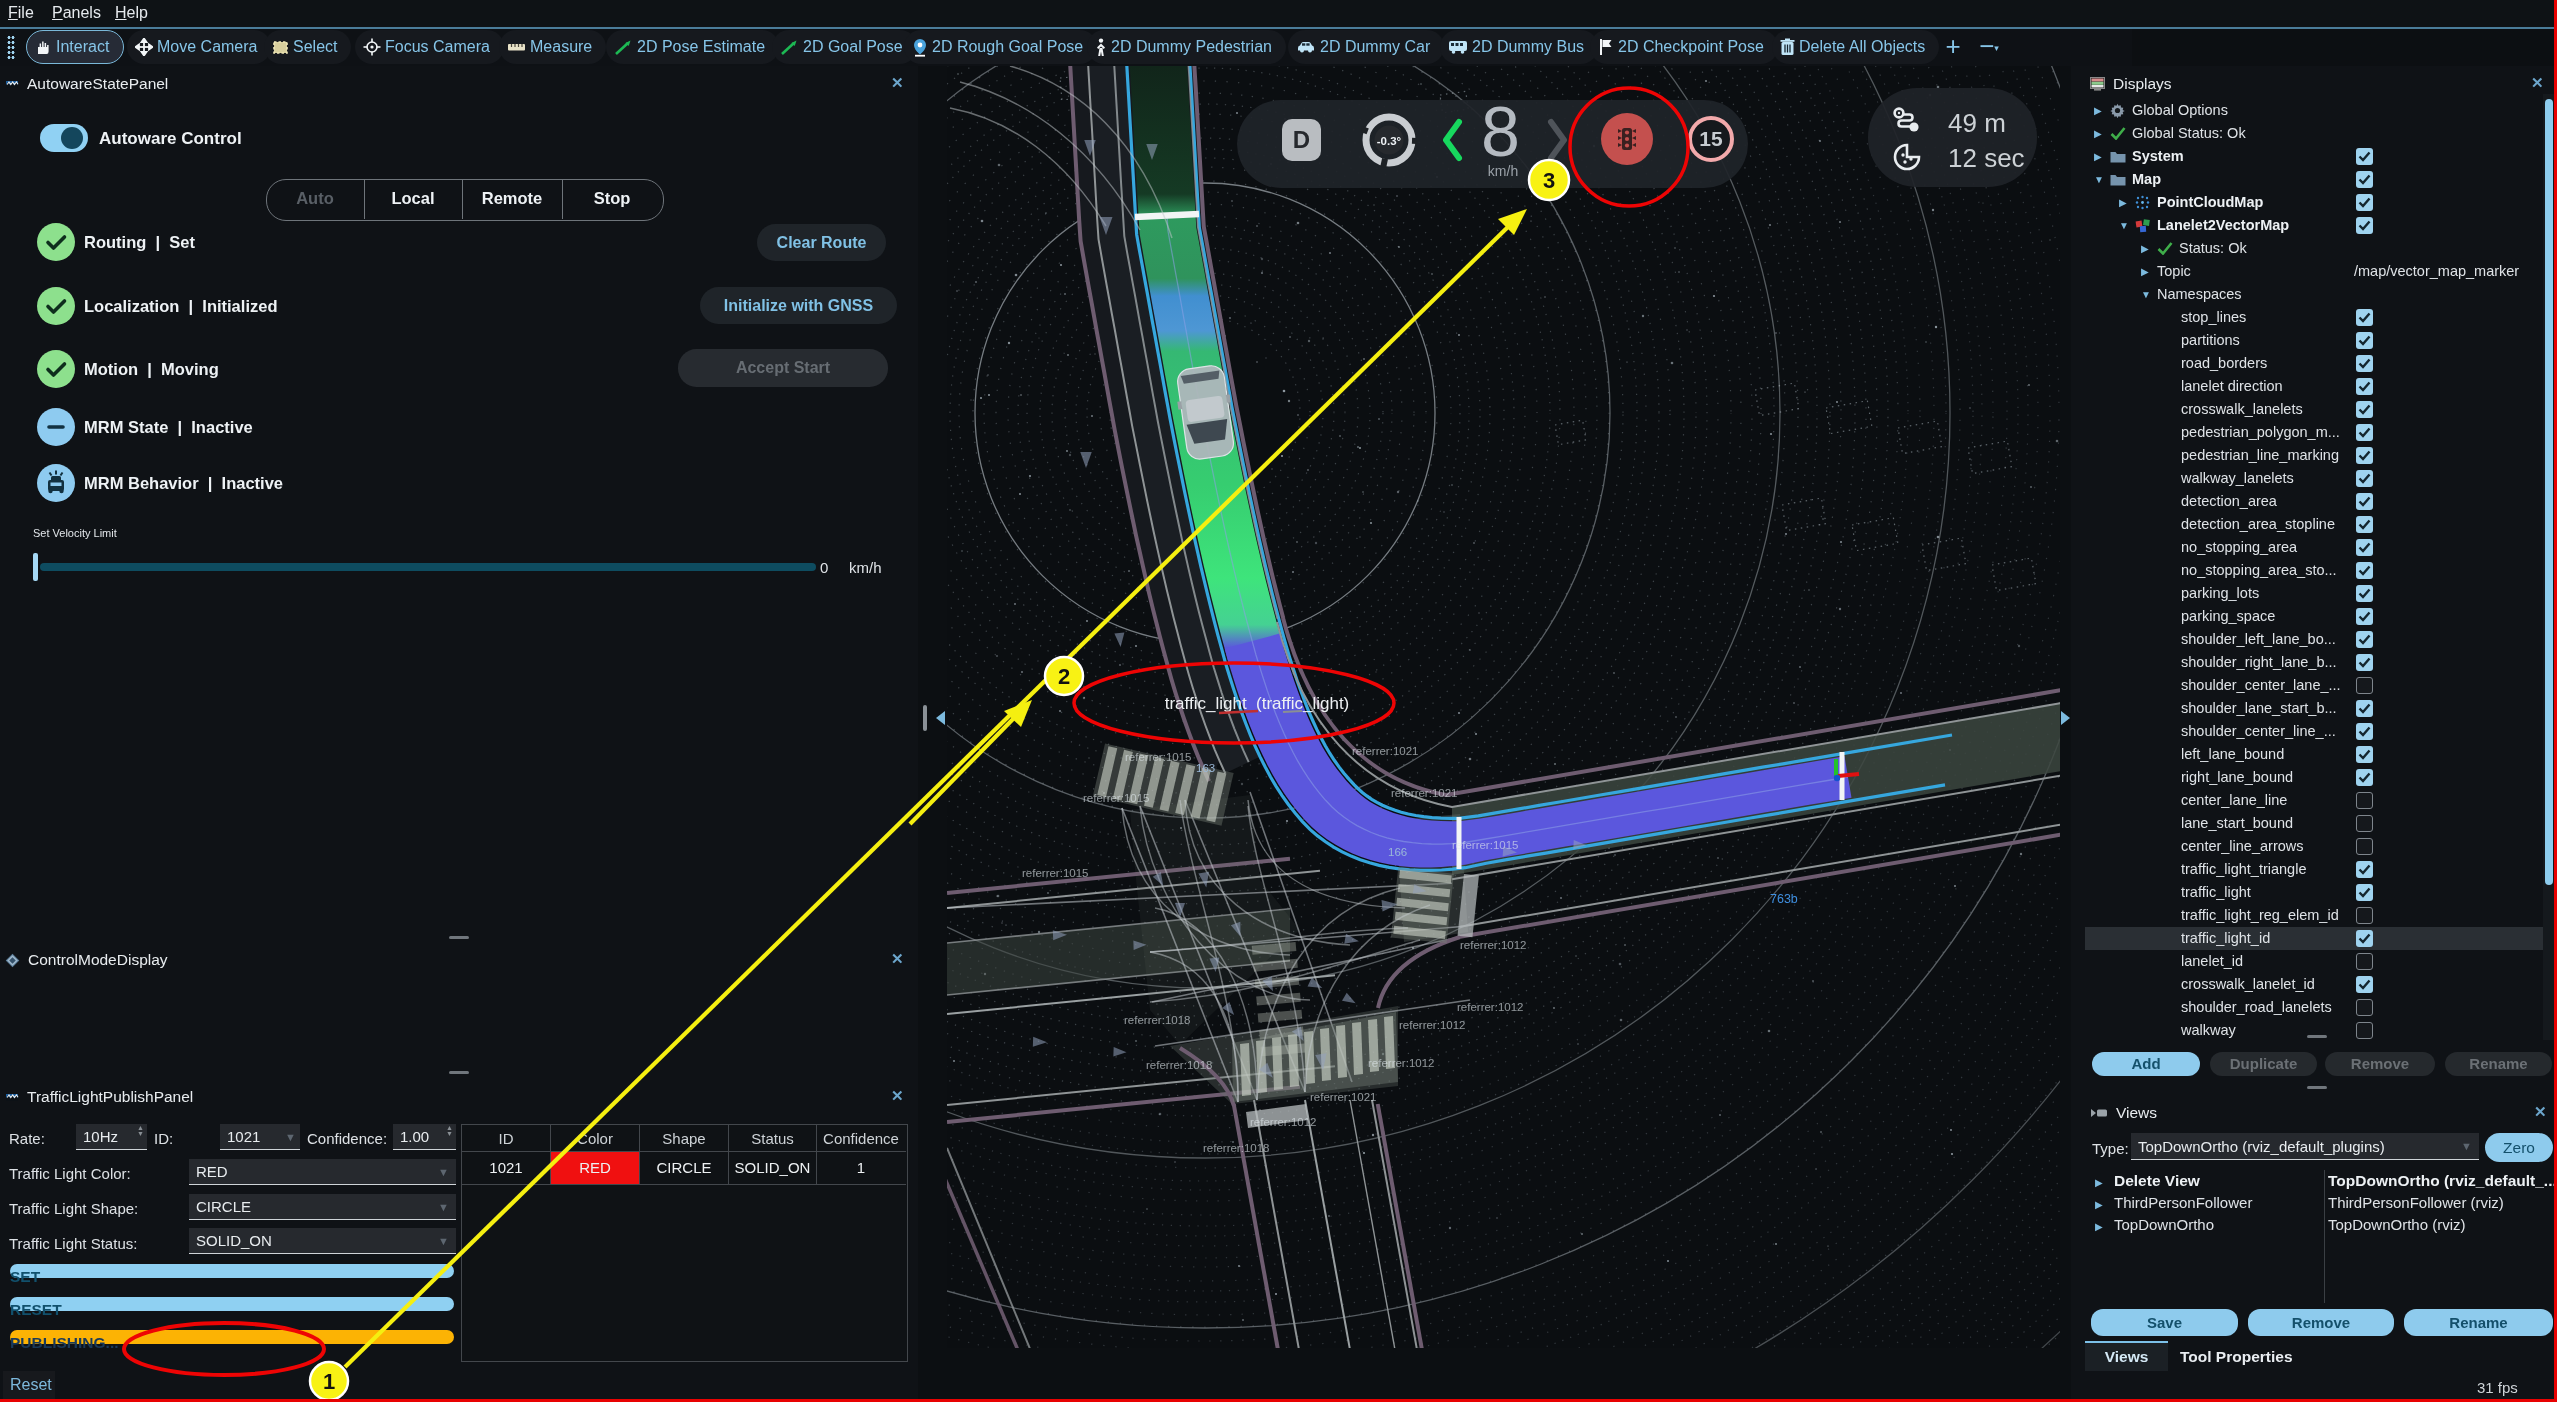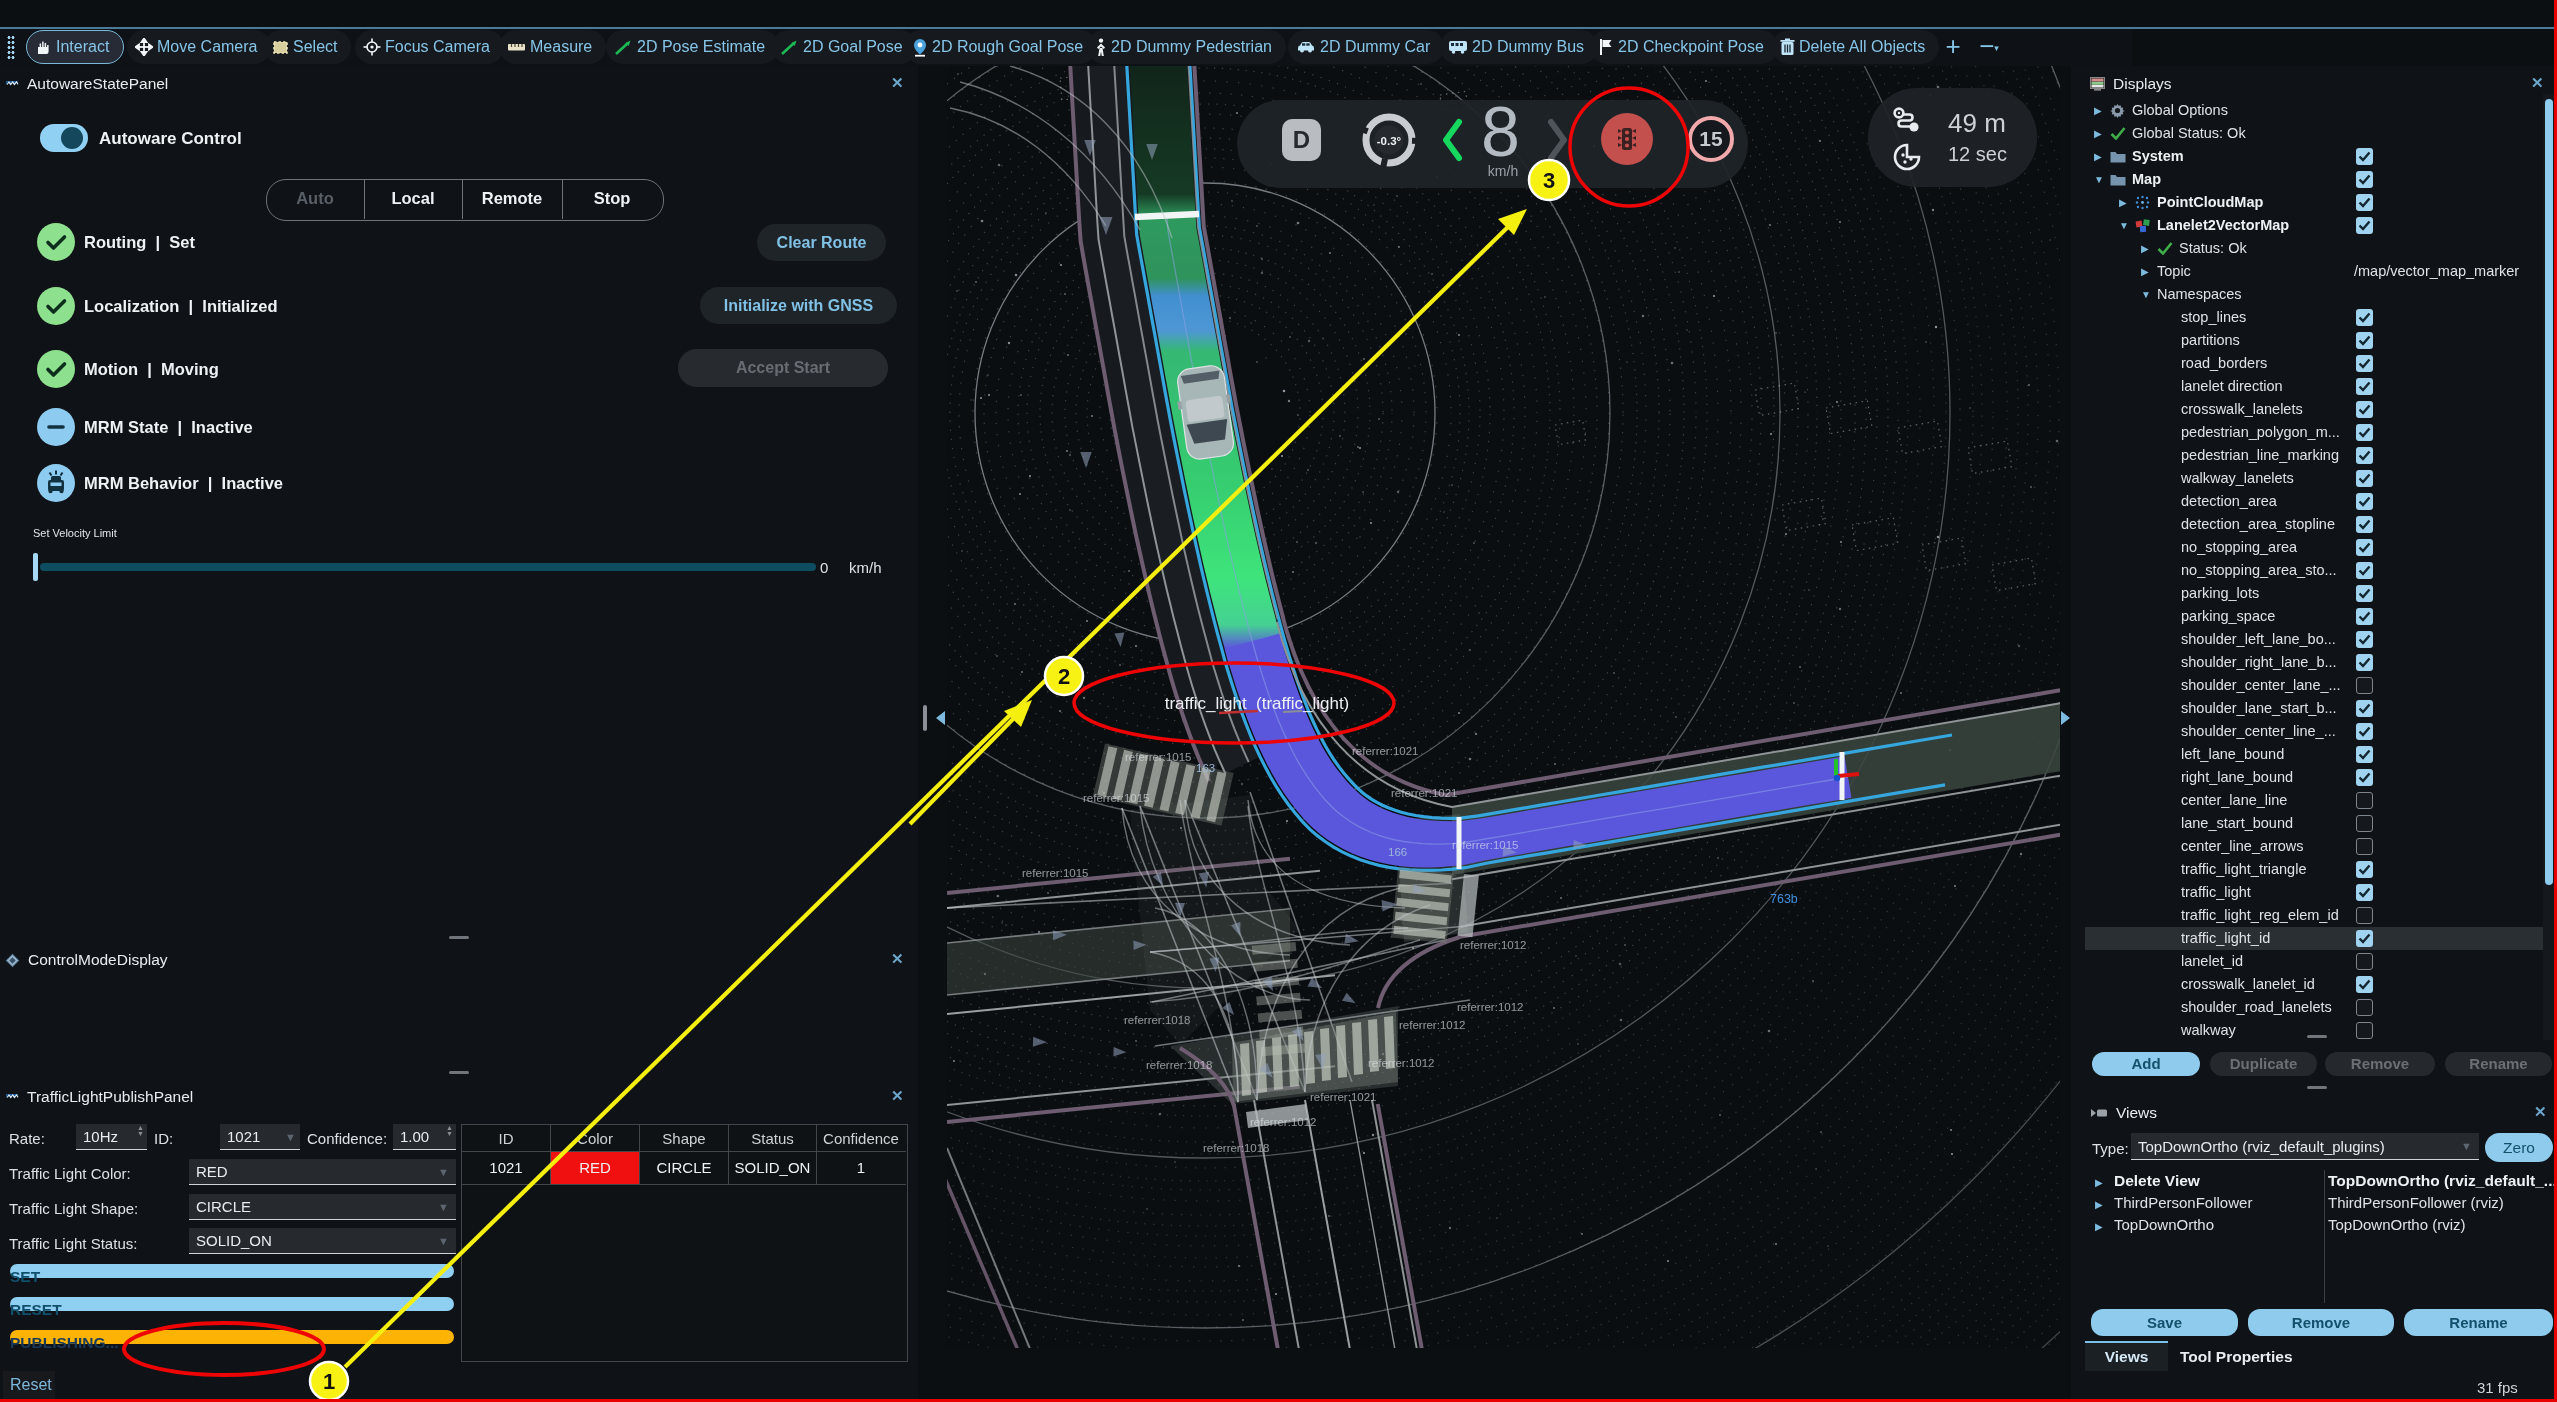--- a/index.html
+++ b/index.html
@@ -29,20 +29,25 @@
 .td { position:absolute; height:32px; text-align:center; line-height:32px; font-size:15px; color:#eef1f3; }
 .ar { font-size:10px; color:#7cbade; }
 .tt { font-size:14.5px; color:#dfe3e7; white-space:nowrap; }
 .tt.b { font-weight:bold; color:#edf1f4; }
 .cb { position:absolute; left:271px; width:17px; height:17px; border-radius:3px; background:#15181c; border:1.5px solid #7e858c; box-sizing:border-box; }
 .cb.on { background:#9fd3ef; border:none; }
 .splith { position:absolute; width:20px; height:3px; background:#70767c; border-radius:1.5px; }
 </style></head>
 <body>
 <div id="root">
+<div class="menubar">
+<span style="left:8px"><u>F</u>ile</span>
+      <span style="left:52px"><u>P</u>anels</span>
+      <span style="left:115px"><u>H</u>elp</span>
+</div>
 <div class="mline"></div>
 <div class="toolbar">
       <div class="tbtn sel" style="left:26px">
         <svg width="17" height="17" viewBox="0 0 17 17">
           <path d="M3 15 V8 h1.6 V4.5 h1.5 V8 h1 V2.5 h1.5 V8 h1 V4 h1.5 v4 h1 V6 h1.5 v6.5 q0 2.5-2 2.5 z" fill="#f2f5f7"></path>
         </svg>
         <span>Interact</span>
       </div>
       <div class="tbtn" style="left:127px">
         <svg width="18" height="18" viewBox="0 0 18 18">
@@ -884,21 +889,21 @@
         <path d="M10.5 8.5 h7 q3 0 3 3 t-3 3 h-8 q-3 0-3 3 t3 3 h9" fill="none" stroke="#e8ecef" stroke-width="2.6"></path>
         <circle cx="22" cy="21" r="4.6" fill="#e8ecef"></circle>
       </svg></div>
 <div style="position:absolute;left:1892px;top:142px"><svg width="30" height="30" viewBox="0 0 30 30">
         <path d="M15 3 a12 12 0 1 0 12 12 L 15 15z" fill="none" stroke="#e8ecef" stroke-width="2.6"></path>
         <circle cx="11" cy="13" r="1.7" fill="#e8ecef"></circle>
         <circle cx="19" cy="17" r="1.7" fill="#e8ecef"></circle>
         <circle cx="13" cy="20" r="1.7" fill="#e8ecef"></circle>
       </svg></div>
 <div style="position:absolute;left:1948px;top:108px;font-size:26px;color:#ccd1d5">49 m</div>
-<div style="position:absolute;left:1948px;top:143px;font-size:20px;color:#ccd1d5">12 sec</div>
+<div style="position:absolute;left:1948px;top:143px;font-size:26px;color:#ccd1d5">12 sec</div>
 
 <div style="position:absolute;left:936px;top:711px;width:0;height:0;border-top:7px solid transparent;border-bottom:7px solid transparent;border-right:9px solid #7cbade"></div>
 <div style="position:absolute;left:2061px;top:711px;width:0;height:0;border-top:7px solid transparent;border-bottom:7px solid transparent;border-left:9px solid #7cbade"></div>
 <div style="position:absolute;left:2079px;top:704px;width:3.5px;height:27px;border-radius:2px;background:#c8cdd1"></div>
 
 <div class="panel" style="left:2071px;top:66px;width:486px;height:1336px"></div>
 <div class="phead" style="left:2090px;top:75px">
       <svg width="15" height="15" viewBox="0 0 15 15">
         <rect x="0.5" y="0.5" width="14" height="11" fill="#222" stroke="#888" stroke-width="1"></rect>
         <rect x="1.5" y="1.5" width="12" height="3" fill="#d98c8c"></rect>

